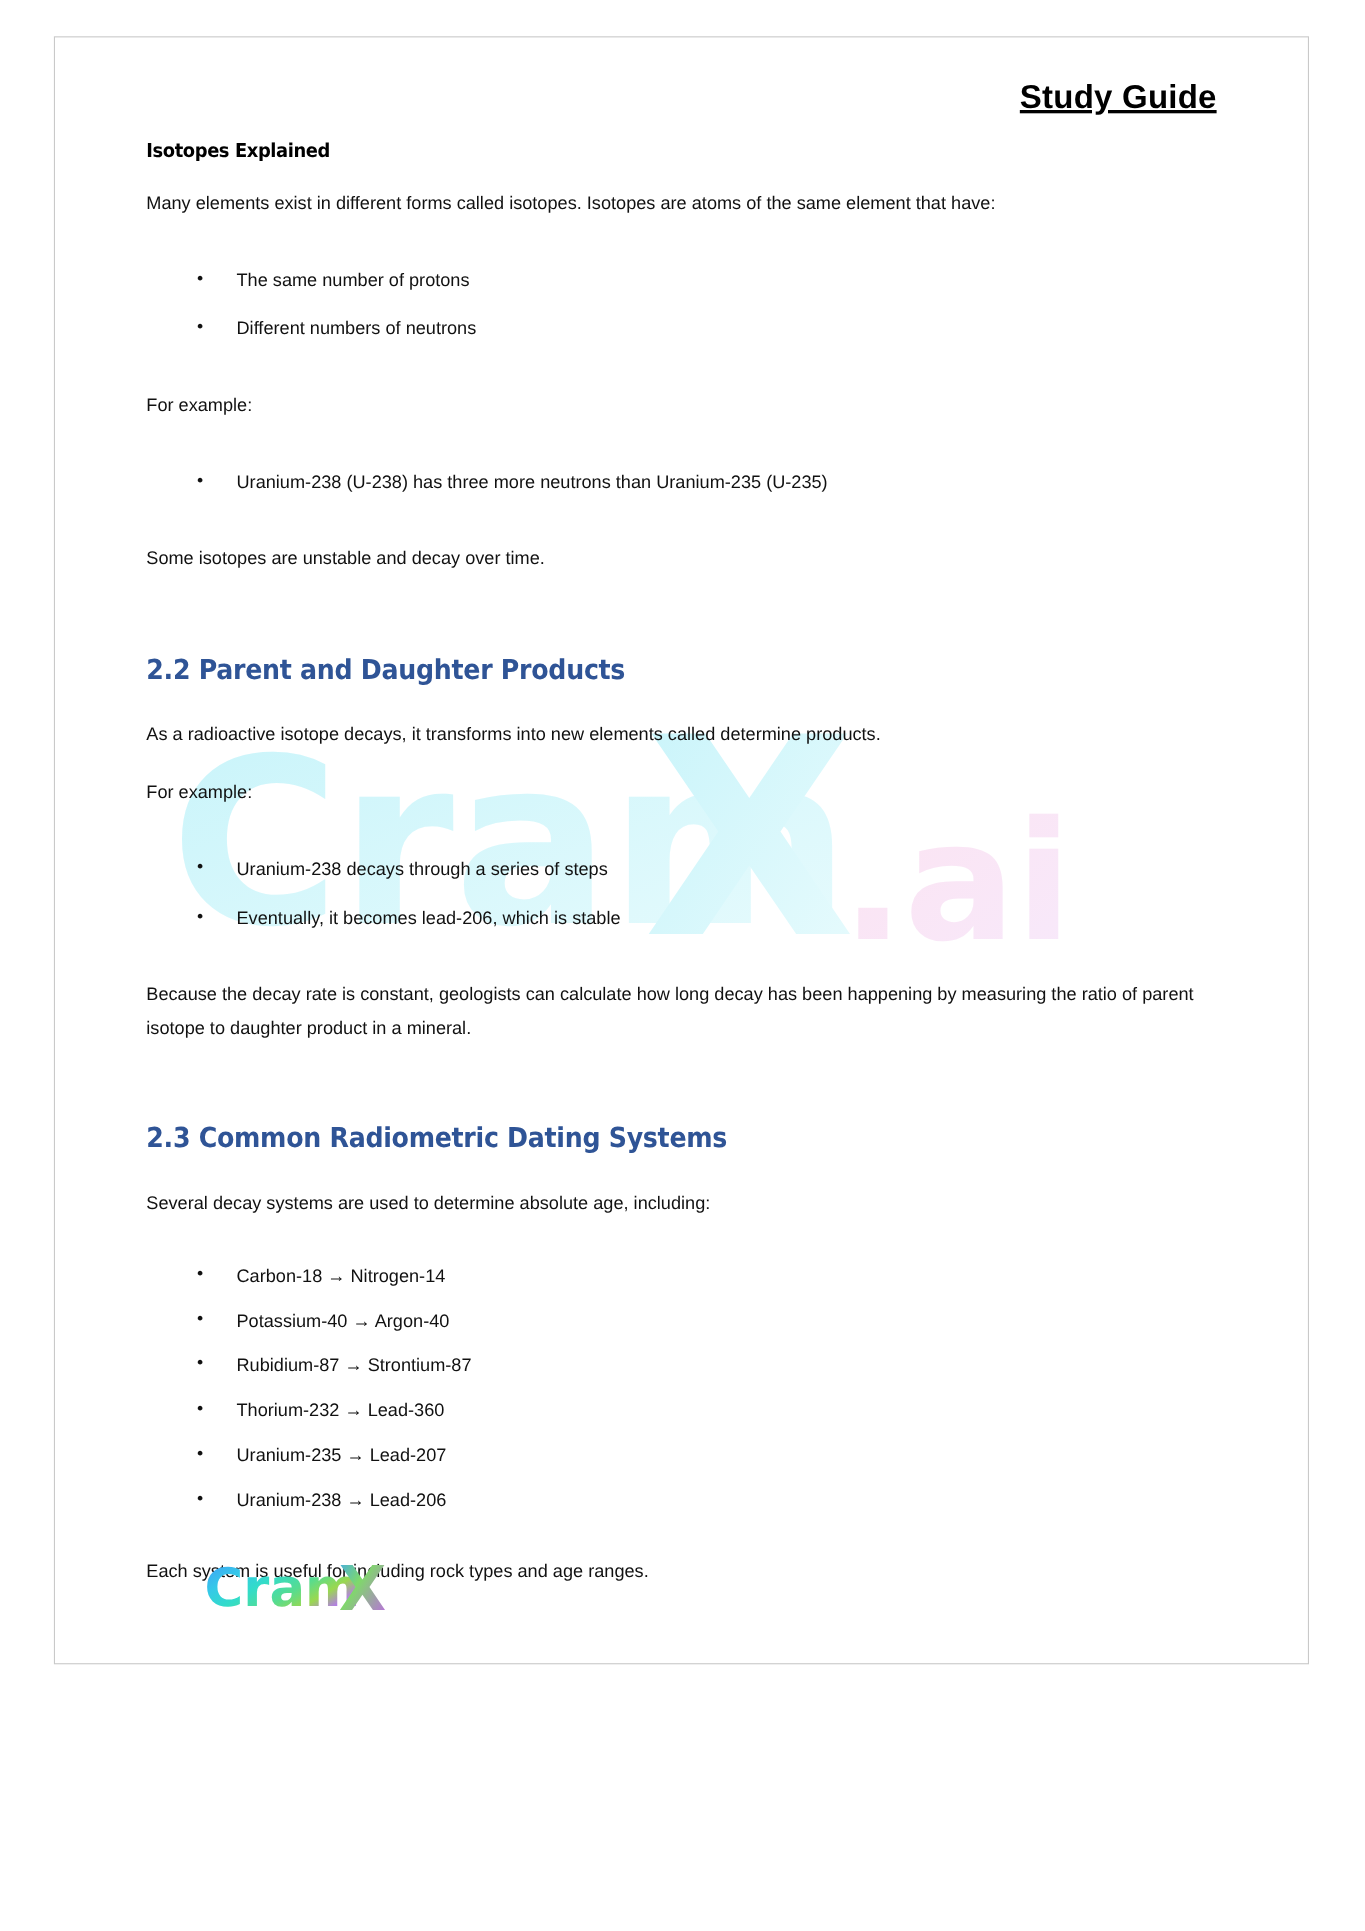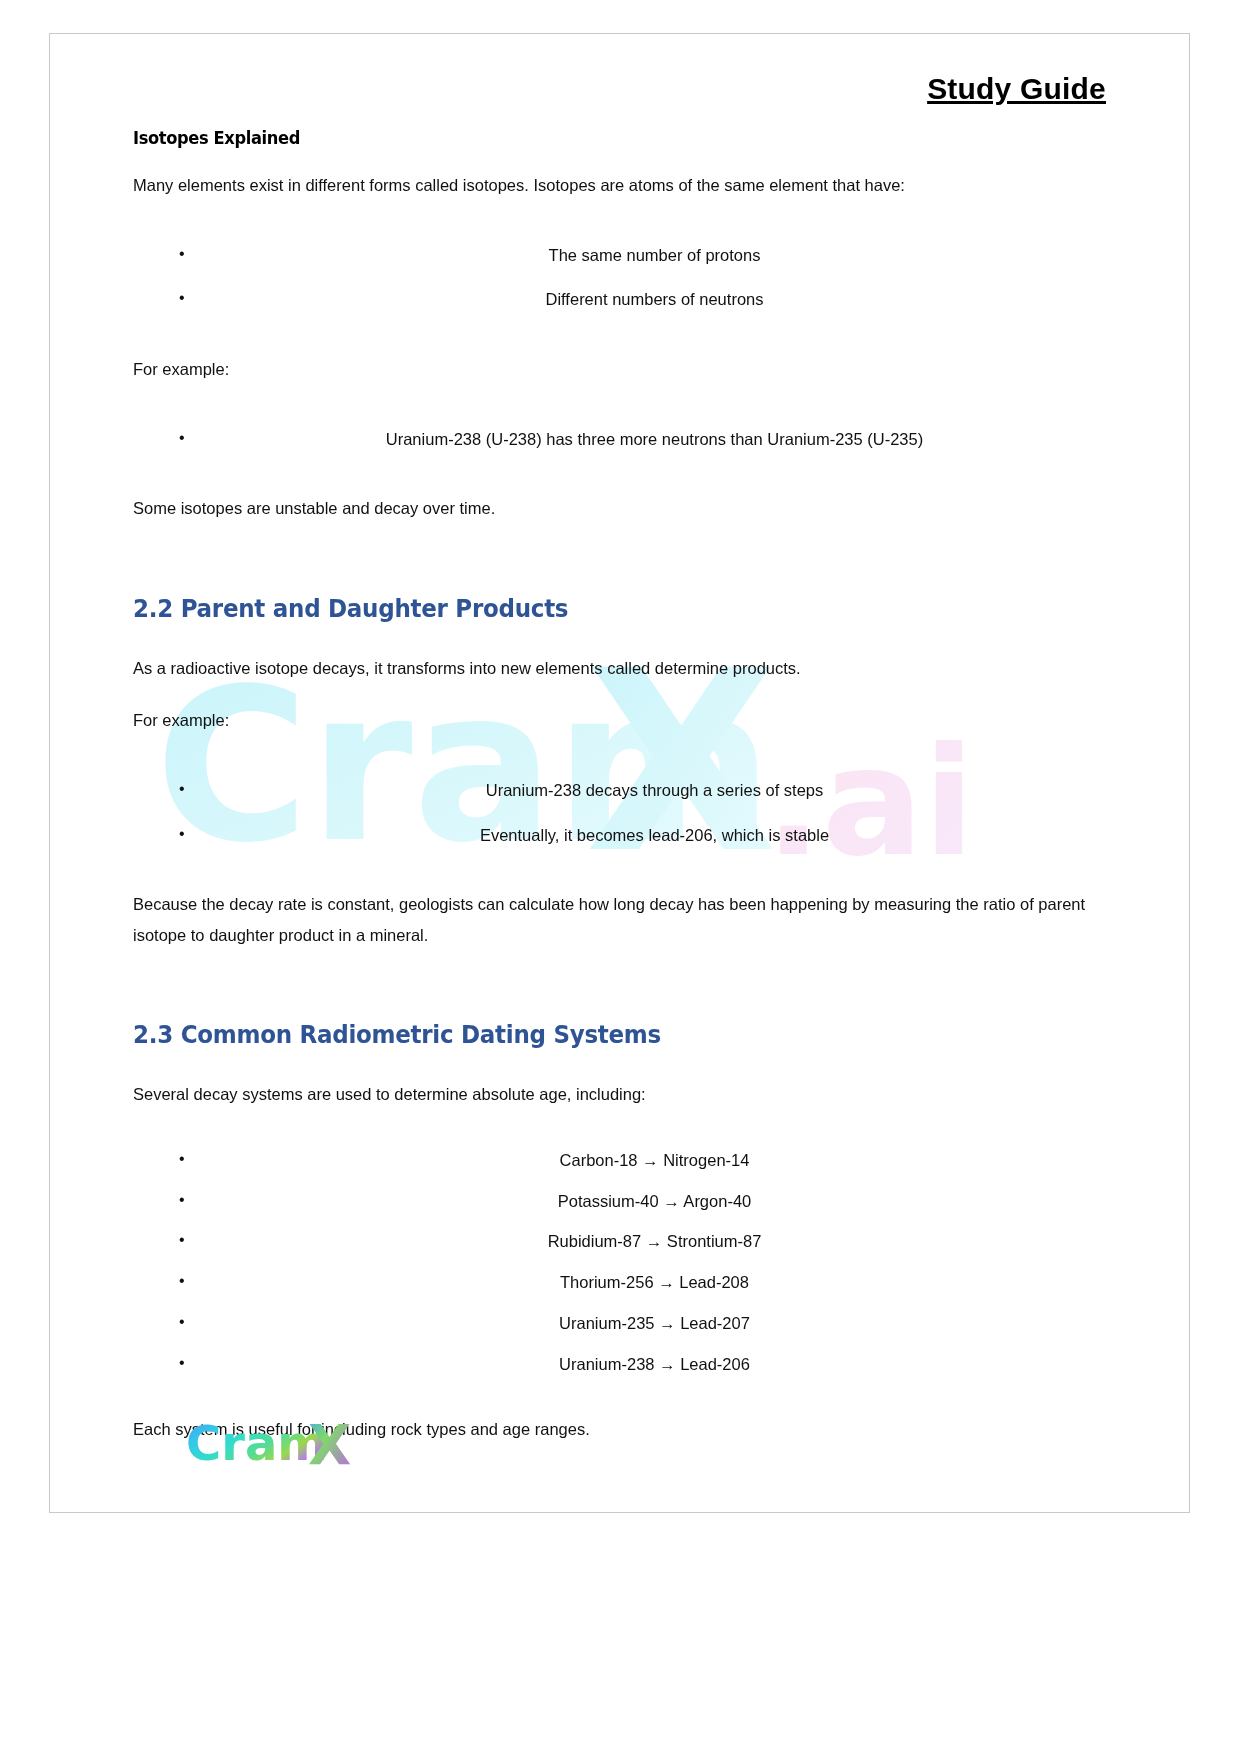--- a/index.html
+++ b/index.html
@@ -110,21 +110,20 @@
 
   .spacer-sm { height: 22px; }
   .spacer-md { height: 30px; }
   .spacer-xl { height: 70px; }
 
   
   ul.bullets {
     list-style: none;
     margin: 12px;
     padding: 0;
-    text-align: center;
   }
   ul.bullets li {
     font-family: "Liberation Sans", sans-serif;
     font-size: 16.5px;
     color: #111111;
     line-height: 1.5;
     padding: 0 0 0 70px;
     position: relative;
     margin: 20px 0;
   }
@@ -238,21 +237,21 @@
       <div class="spacer-md"></div>
 
       <p class="body">Several decay systems are used to determine absolute age, including:</p>
 
       <div class="spacer-sm"></div>
 
       <ul class="bullets">
         <li class="tight"><b>Carbon-18 → Nitrogen-14</b></li>
         <li class="tight"><b>Potassium-40 → Argon-40</b></li>
         <li class="tight"><b>Rubidium-87 → Strontium-87</b></li>
-        <li class="tight"><b>Thorium-256 → Lead-208</b></li>
+        <li class="tight"><b>Thorium-232 → Lead-360</b></li>
         <li class="tight"><b>Uranium-235 → Lead-207</b></li>
         <li class="tight"><b>Uranium-238 → Lead-206</b></li>
       </ul>
 
       <div class="spacer-sm"></div>
 
       <p class="body">Each system is useful for including rock types and age ranges.</p>
 
     </div>
 

